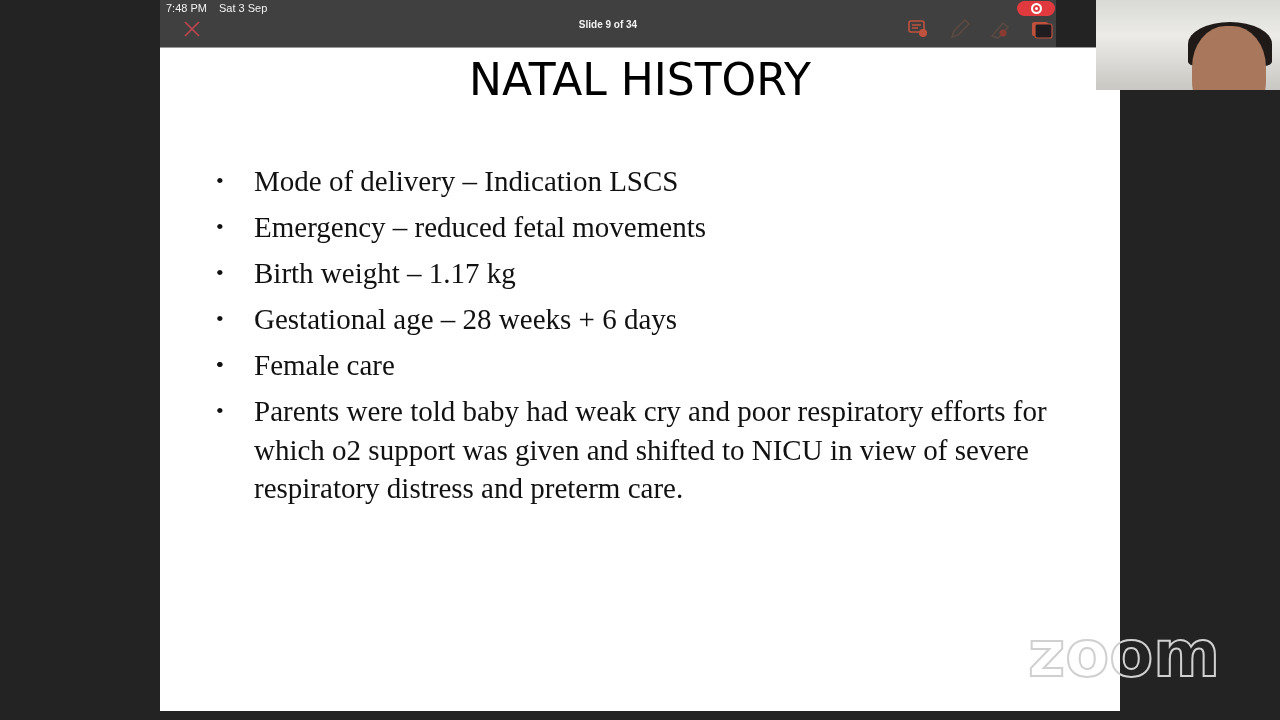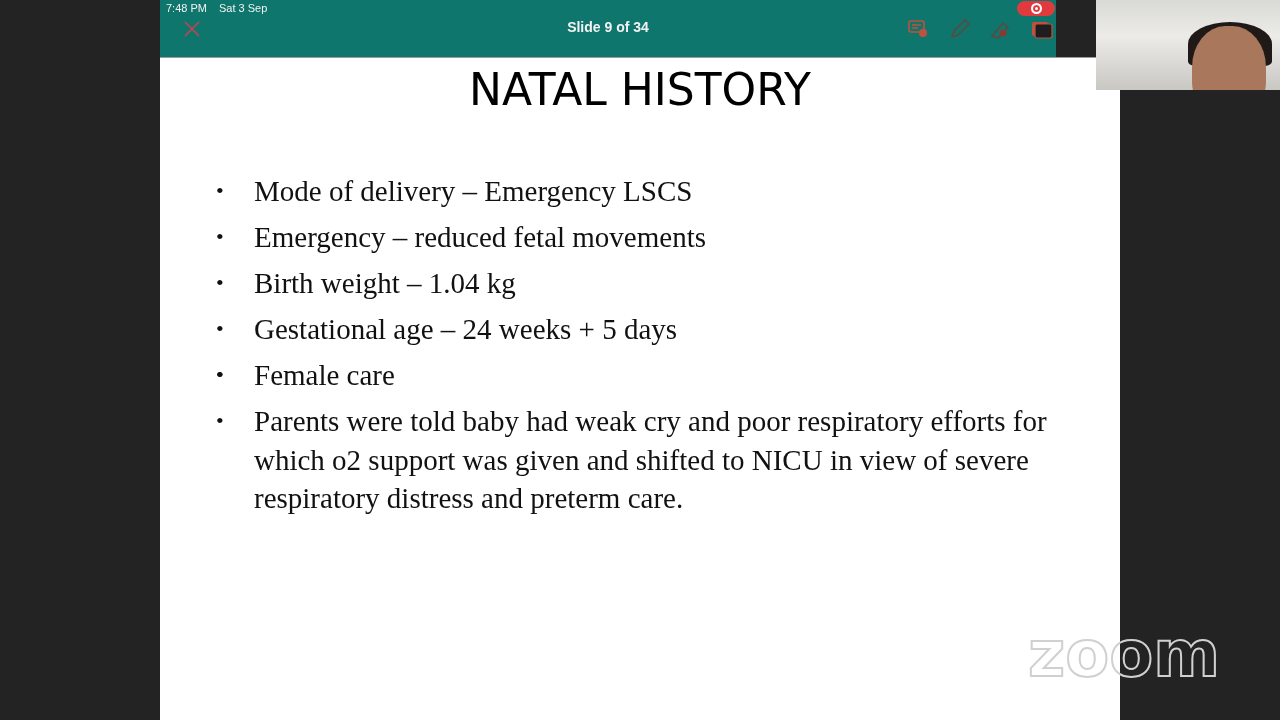--- a/index.html
+++ b/index.html
@@ -3,45 +3,45 @@
 <meta charset="utf-8">
 <style>
   html, body { margin:0; padding:0; }
   body {
     width:1280px; height:720px; overflow:hidden; position:relative;
     background:#232323;
     font-family:"Liberation Sans", sans-serif;
   }
   .topbar {
     position:absolute; left:160px; top:0; width:896px; height:65px;
-    background:#0f766e;
+    background:#404040;
   }
   .status-time {
     position:absolute; left:6px; top:2px; color:#f2f2f2; font-size:11px;
   }
   .status-time span { margin-right:9px; }
   .close-btn {
     position:absolute; left:22px; top:19px; width:20px; height:20px; cursor:pointer;
   }
   .slide-counter {
     position:absolute; left:0; right:0; top:19px; text-align:center;
-    color:#f2f2f2; font-size:14px; font-weight:bold;
+    color:#f2f2f2; font-size:10px; font-weight:bold;
   }
   .tool { position:absolute; top:17px; width:24px; height:24px; cursor:pointer; }
   .rec-pill {
     position:absolute; left:857px; top:1px; width:38px; height:15px;
     background:#e03a3e; border-radius:8px;
   }
   .rec-pill::after {
     content:""; position:absolute; left:14px; top:2px; width:7px; height:7px;
     border:2px solid #fff; border-radius:50%; background:#e03a3e;
     box-shadow: inset 0 0 0 2px #e03a3e, inset 0 0 0 5px #fff;
   }
   .slide {
-    position:absolute; left:160px; top:57px; width:960px; height:663px;
+    position:absolute; left:160px; top:47px; width:960px; height:663px;
     background:#ffffff; border-top:1px solid #9a9a9a;
   }
   .slide-title {
     position:absolute; left:0; right:0; top:6px; text-align:center;
     font-family:"DejaVu Sans", sans-serif; font-size:44px; color:#000;
     letter-spacing:0px;
   }
   .bullets {
     position:absolute; left:56px; top:114px; width:860px; margin:0; padding:0;
     list-style:none;
@@ -116,24 +116,24 @@
       <rect x="2" y="5" width="16" height="14" rx="2" fill="#c0513d"></rect>
       <rect x="5" y="7" width="17" height="14" rx="2" fill="#1f1d20" stroke="#c0513d" stroke-width="1.2"></rect>
     </svg>
   </div>
   <div class="rec-pill"></div>
 </div>
 
 <div class="slide">
   <div class="slide-title">NATAL HISTORY</div>
   <ul class="bullets">
-    <li><span class="dot">•</span><span>Mode of delivery – Emergency LSCS</span></li>
+    <li><span class="dot">•</span><span>Mode of delivery – Indication LSCS</span></li>
     <li><span class="dot">•</span><span>Emergency – reduced fetal movements</span></li>
-    <li><span class="dot">•</span><span>Birth weight – 1.04 kg</span></li>
-    <li><span class="dot">•</span><span>Gestational age – 24 weeks + 5 days</span></li>
+    <li><span class="dot">•</span><span>Birth weight – 1.17 kg</span></li>
+    <li><span class="dot">•</span><span>Gestational age – 28 weeks + 6 days</span></li>
     <li><span class="dot">•</span></li>
     <li><span class="dot">•</span><span>Female care</span></li>
     <li><span class="dot">•</span><span>Parents were told baby had weak cry and poor respiratory efforts for which o2 support was given and shifted to NICU in view of severe respiratory distress and preterm care.</span></li>
   </ul>
 </div>
 
 <div class="video-tile">
   <div class="hair"></div>
   <div class="face"></div>
   <div class="hand"></div>

